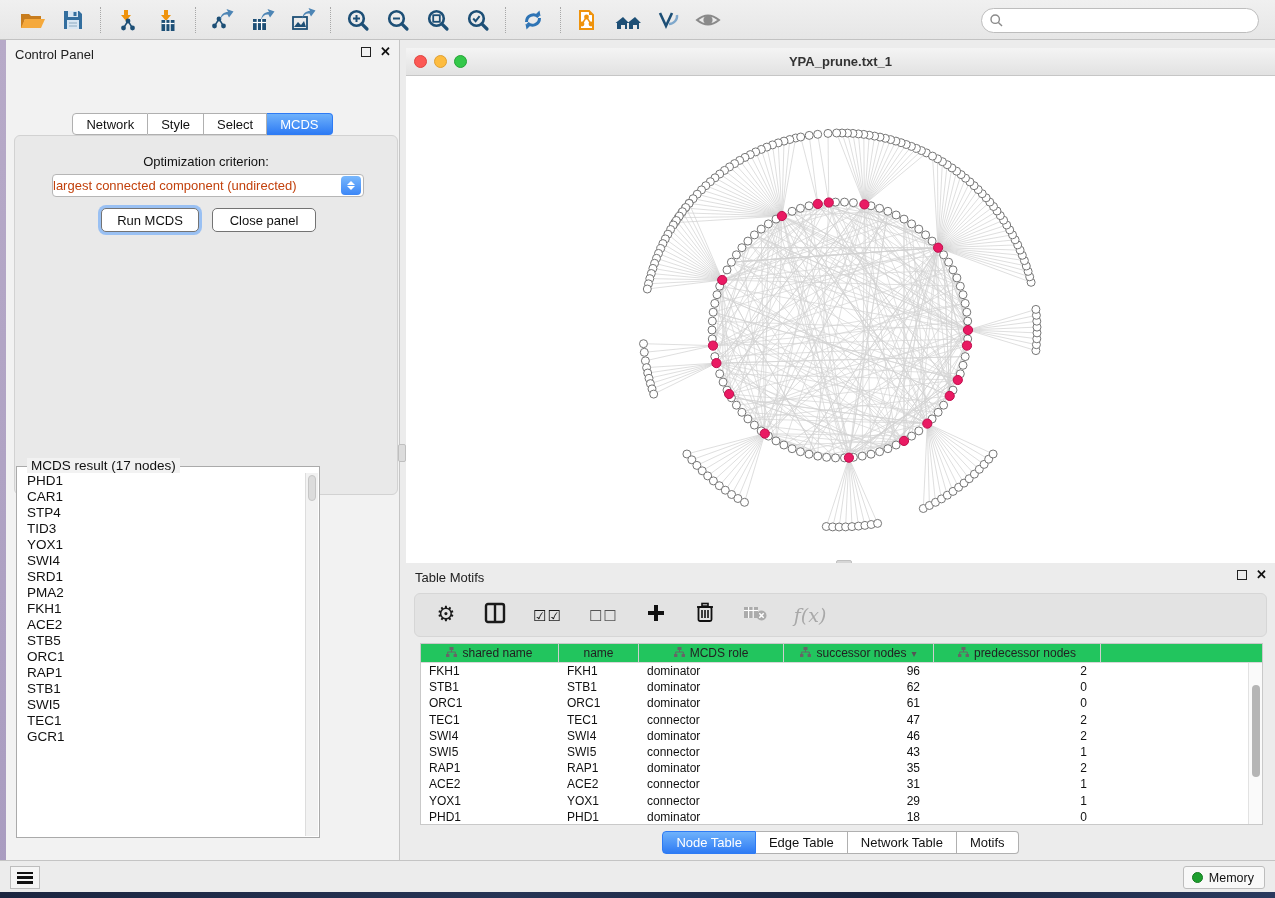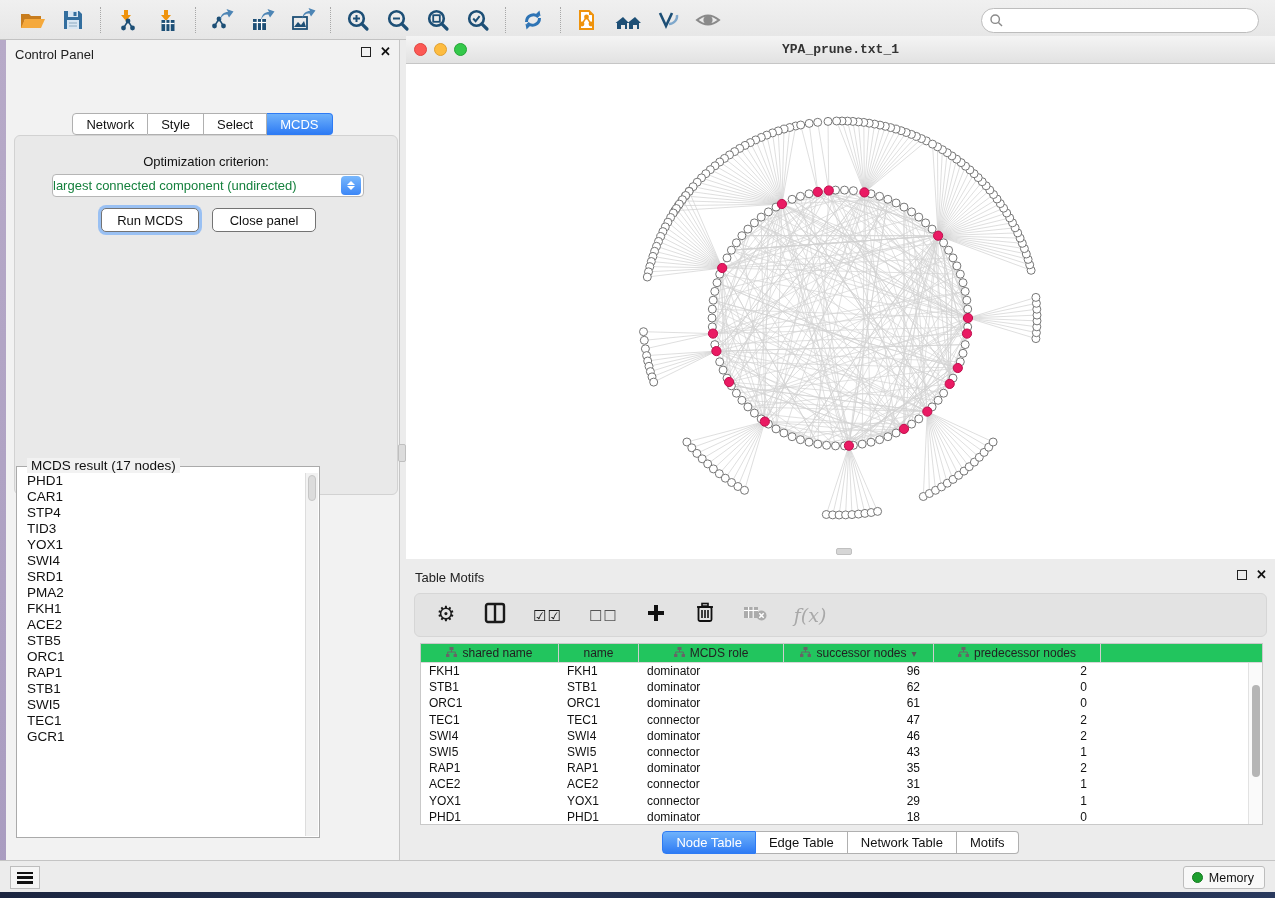--- a/index.html
+++ b/index.html
@@ -41,21 +41,21 @@
   .tab:last-child { border-radius:0 4px 4px 0; }
   .tab.active { background:linear-gradient(#6fb2fb,#2e7bf4); color:#fff; border-color:#2e7bf4; }
 
   #cp-box { position:absolute; left:8px; top:95px; width:384px; height:360px;
     background:#e9e9e9; border:1px solid #d2d2d2; border-radius:6px; }
   #opt-label { position:absolute; left:0; top:18px; width:100%; text-align:center;
     font-size:13px; color:#111; }
   #criterion-select { position:absolute; left:37px; top:38px; width:312px; height:23px;
     background:#fff; border:1px solid #b6b6b6; border-radius:4px;
     display:flex; align-items:center; font-size:13px; }
-  #criterion-select .val { flex:1; color:#15803d; white-space:nowrap; }
+  #criterion-select .val { flex:1; color:#c2410c; white-space:nowrap; }
   .spinner { width:20px; height:19px; margin-right:2px; border-radius:4px;
     background:linear-gradient(#79b8fc,#3b86f7); display:flex; flex-direction:column;
     align-items:center; justify-content:center; gap:1px; }
   .spinner i { display:block; width:0; height:0; border-left:4px solid transparent; border-right:4px solid transparent; }
   .spinner .up { border-bottom:4px solid #fff; }
   .spinner .dn { border-top:4px solid #fff; }
   .cp-btn { position:absolute; top:72px; height:24px; background:#fff; border:1px solid #737373;
     border-radius:5px; font-size:13px; color:#111; display:flex; align-items:center; justify-content:center; }
   #run-btn { left:86px; width:98px; box-shadow:0 0 0 3px rgba(100,165,250,.6); }
   #closepanel-btn { left:197px; width:104px; }
@@ -65,21 +65,21 @@
   #mcds-legend { position:absolute; left:10px; top:-9px; background:#f2f2f2; padding:0 4px;
     font-size:13.5px; color:#111; white-space:nowrap; }
   #mcds-list { position:absolute; left:1px; top:6px; bottom:1px; right:14px; overflow:hidden;
     font-size:13.5px; color:#111; padding-left:9px; line-height:16px; }
   #mcds-scroll { position:absolute; right:1px; top:6px; bottom:1px; width:13px;
     background:#f2f2f2; border-left:1px solid #ddd; }
   #mcds-scroll .thumb { position:absolute; left:2px; top:2px; width:8px; height:26px;
     background:#dcdcdc; border:1px solid #c6c6c6; border-radius:4px; }
 
   
-  #network-panel { position:absolute; left:406px; top:36px; width:869px; height:523px; background:#fff;font-family:Liberation Mono, monospace; }
+  #network-panel { position:absolute; left:406px; top:48px; width:869px; height:523px; background:#fff; }
   #net-titlebar { position:relative; height:28px; background:linear-gradient(#f4f4f4,#e2e2e2);
     border-bottom:1px solid #c6c6c6; display:flex; align-items:center; justify-content:center; }
   #net-title { font-size:13px; font-weight:bold; color:#333; }
   .lights { position:absolute; left:8px; top:7px; display:flex; gap:7px; }
   .light { width:13px; height:13px; border-radius:50%; }
   .light.red { background:#fc5955; border:1px solid #e0443f; }
   .light.yellow { background:#fdbc40; border:1px solid #e0a030; }
   .light.green { background:#34c84a; border:1px solid #24a436; }
   #graph-canvas { position:absolute; left:0; top:28px; width:869px; height:495px; background:#fff; }
   #net-hscroll { position:absolute; left:430px; top:512px; width:16px; height:7px;

